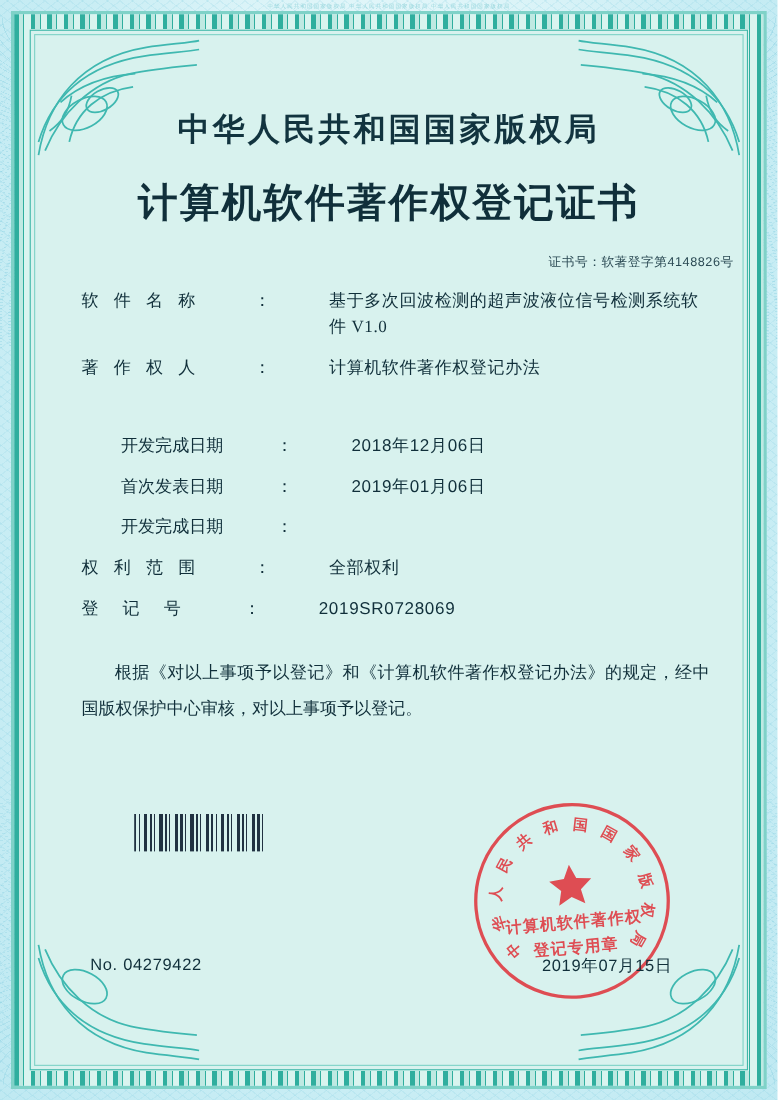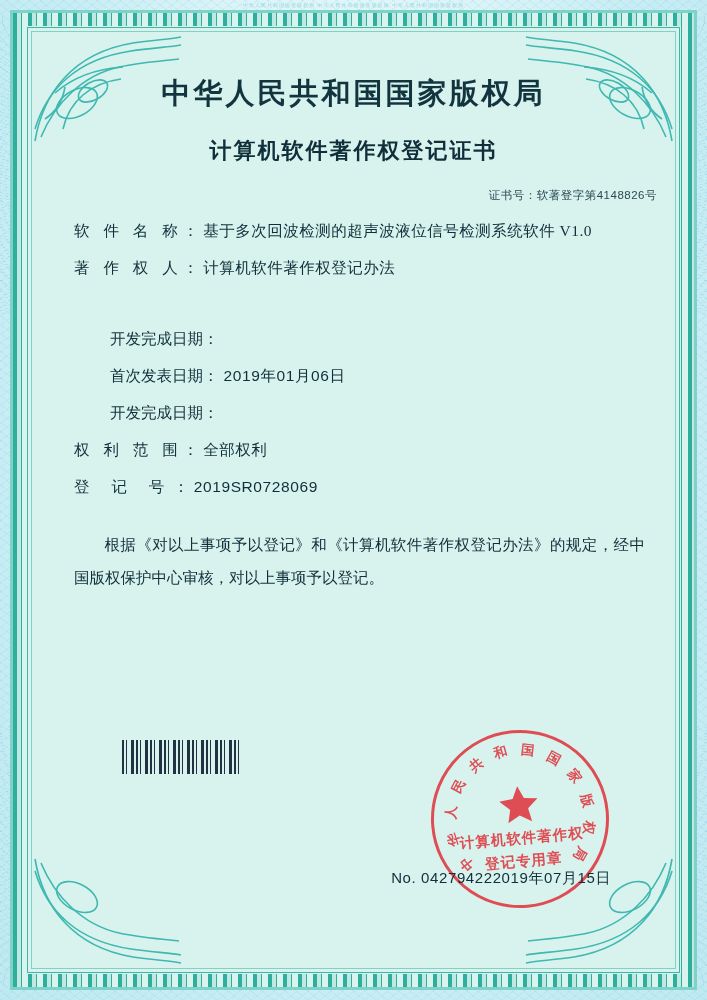--- a/index.html
+++ b/index.html
@@ -97,59 +97,59 @@
 
   
   .content {
     position: absolute;
     left: 40px; right: 40px; top: 40px; bottom: 40px;
     z-index: 5;
   }
 
   .title-main {
     text-align: center;
-    margin-top: 34px;
+    margin-top: 58px;
     font-size: 29px;
     letter-spacing: 3px;
     color: #12343f;
     font-weight: 700;
     font-family: "Liberation Serif", serif;
   }
   .title-sub {
     text-align: center;
     margin-top: 22px;
-    font-size: 22px;
+    font-size: 36px;
     letter-spacing: 2px;
     color: #102f3a;
     font-weight: 700;
     font-family: "Liberation Serif", serif;
   }
 
   .cert-no {
     text-align: right;
     margin-top: 22px;
-    margin-right: 10px;
     font-size: 11.5px;
     color: #2b4a54;
     letter-spacing: 0.5px;
     font-family: "Liberation Sans", sans-serif;
   }
 
   .fields {
     margin-top: 16px;
     padding-left: 34px;
     padding-right: 18px;
   }
   .field-row {
     display: flex;
     align-items: flex-start;
     margin-bottom: 13px;
     font-size: 15.5px;
     color: #102f3a;
     line-height: 1.55;
+    gap: 48px;
   }
   .field-label {
     flex: 0 0 auto;
     white-space: nowrap;
     letter-spacing: 5px;
   }
   .field-label.tight { letter-spacing: 0px; margin-left: 36px; }
   .field-colon {
     flex: 0 0 auto;
     padding: 0 5px 0 0;
@@ -238,21 +238,21 @@
   }
   .seal .seal-line1 { top: 96px; }
   .seal .seal-line2 { top: 119px; }
 
   
   .footer {
     position: absolute;
     left: 0; right: 0;
     bottom: 72px;
     display: flex;
-    justify-content: flex-end;
+    justify-content: space-between;
     padding: 0 28px 0 42px;
     font-size: 15px;
     color: #102f3a;
   }
   .footer .no {
     font-family: "Liberation Sans", sans-serif;
     letter-spacing: 0.6px;
   }
   .footer .date {
     letter-spacing: 0.6px;
@@ -347,20 +347,21 @@
         <div class="field-label">著 作 权 人</div>
         <div class="field-colon">：</div>
         <div class="field-value">计算机软件著作权登记办法</div>
       </div>
 
       <div class="gap-lg"></div>
 
       <div class="field-row">
         <div class="field-label tight">开发完成日期</div>
         <div class="field-colon">：</div>
+        <div class="field-value mono">2018年12月06日</div>
       </div>
 
       <div class="field-row">
         <div class="field-label tight">首次发表日期</div>
         <div class="field-colon">：</div>
         <div class="field-value mono">2019年01月06日</div>
       </div>
 
       <div class="field-row">
         <div class="field-label tight">开发完成日期</div>

